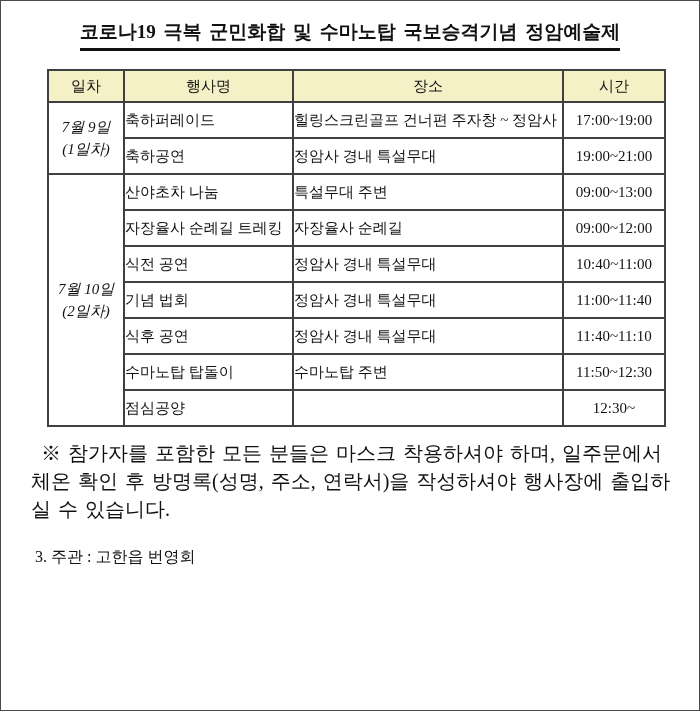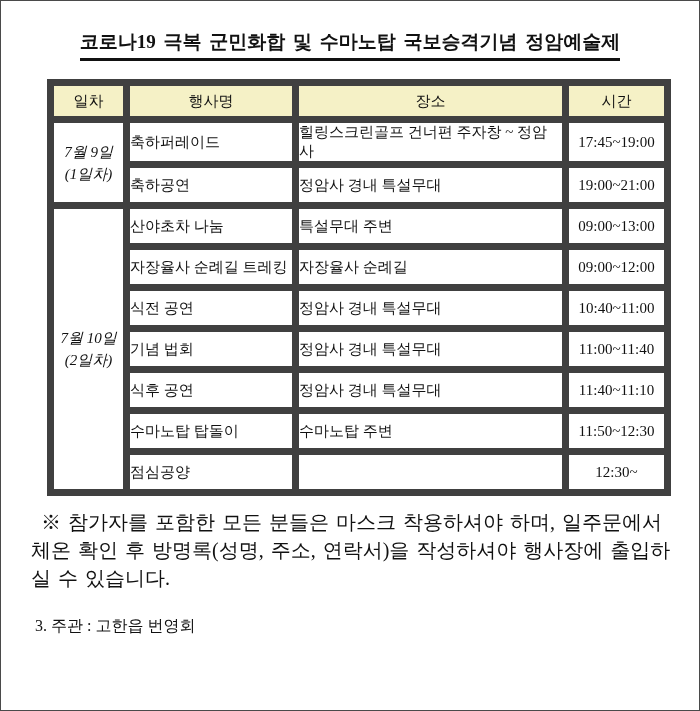--- a/index.html
+++ b/index.html
@@ -13,21 +13,21 @@
     height: 711px;
     box-sizing: border-box;
     background: #ffffff;
     border: 1px solid #4a4a4a;
     font-family: "Liberation Serif", "DejaVu Serif", serif;
     color: #111111;
     overflow: hidden;
   }
   .title-wrap {
     text-align: center;
-    margin-top: 28px;
+    margin-top: 18px;
   }
   .doc-title {
     display: inline-block;
     font-size: 19px;
     font-weight: bold;
     letter-spacing: 0px;
     word-spacing: 3px;
     padding-bottom: 3px;
     border-bottom: 3px solid #111111;
   }
@@ -39,21 +39,21 @@
     border-collapse: collapse;
     table-layout: fixed;
     margin: 18px 0 0 46px;
     width: 617px;
   }
   table.schedule col.c-day   { width: 76px;  }
   table.schedule col.c-event { width: 169px; }
   table.schedule col.c-place { width: 270px; }
   table.schedule col.c-time  { width: 102px; }
   table.schedule th, table.schedule td {
-    border: 7px solid #404040;
+    border: 2px solid #404040;
     font-size: 15px;
     font-weight: normal;
     vertical-align: middle;
     padding: 0;
   }
   table.schedule th {
     background: #f5f1c6;
     height: 30px;
     text-align: center;
   }
@@ -114,21 +114,21 @@
       </tr>
     </thead>
     <tbody>
       <tr>
         <td class="cell-day" rowspan="2">
           <span>7월 9일</span><br>
           <span>(1일차)</span>
         </td>
         <td class="cell-event">축하퍼레이드</td>
         <td class="cell-place">힐링스크린골프 건너편 주자창 ~ 정암사</td>
-        <td class="cell-time">17:45~19:00</td>
+        <td class="cell-time">17:00~19:00</td>
       </tr>
       <tr>
         <td class="cell-event">축하공연</td>
         <td class="cell-place">정암사 경내 특설무대</td>
         <td class="cell-time">19:00~21:00</td>
       </tr>
       <tr>
         <td class="cell-day" rowspan="7">
           <span>7월 10일</span><br>
           <span>(2일차)</span>

